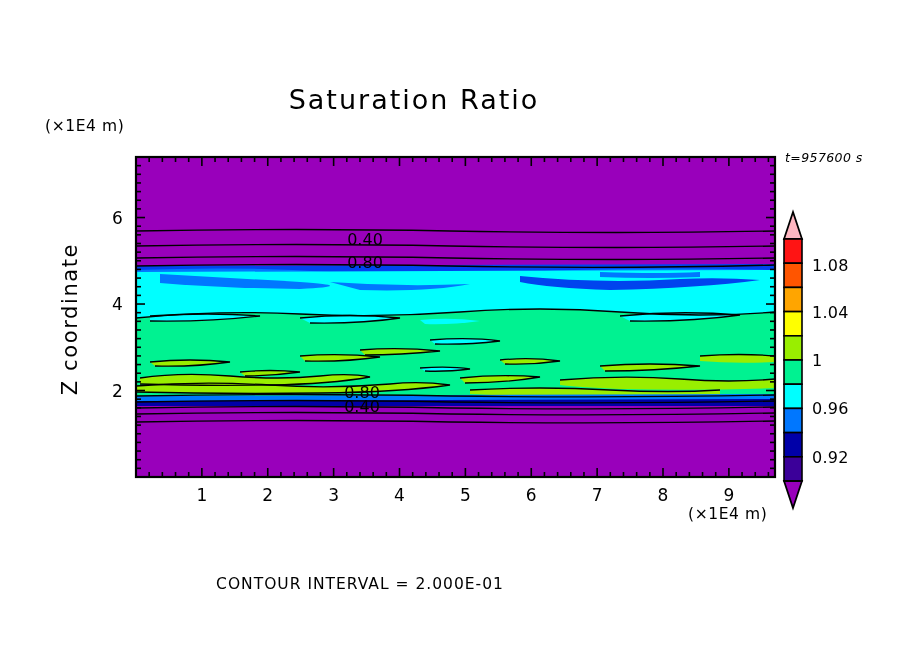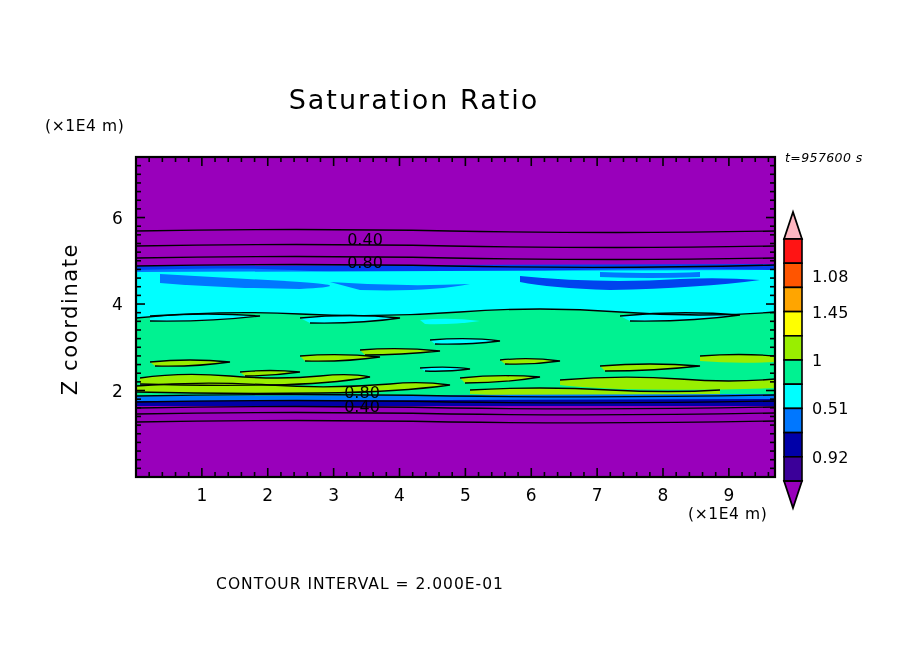--- a/index.html
+++ b/index.html
@@ -330,20 +330,20 @@
       <div class="lbl xtick-lbl" style="left: 597.134px; top: 485px;">7</div>
       <div class="lbl xtick-lbl" style="left: 663.01px; top: 485px;">8</div>
       <div class="lbl xtick-lbl" style="left: 728.887px; top: 485px;">9</div>
       <div class="lbl ytick-lbl" style="left: 112px; top: 390.514px;">2</div>
       <div class="lbl ytick-lbl" style="left: 112px; top: 304.027px;">4</div>
       <div class="lbl ytick-lbl" style="left: 112px; top: 217.541px;">6</div>
       <div class="lbl" style="left: 365px; top: 239px; font-size: 16px; transform: translate(-50%, -50%);">0.40</div>
       <div class="lbl" style="left: 365px; top: 262px; font-size: 16px; transform: translate(-50%, -50%);">0.80</div>
       <div class="lbl" style="left: 362px; top: 392px; font-size: 16px; transform: translate(-50%, -50%);">0.80</div>
       <div class="lbl" style="left: 362px; top: 406px; font-size: 16px; transform: translate(-50%, -50%);">0.40</div>
-      <div class="lbl cb-lbl" style="left: 812px; top: 276px;">1.08</div>
-      <div class="lbl cb-lbl" style="left: 812px; top: 311.6px;">1.45</div>
+      <div class="lbl cb-lbl" style="left: 812px; top: 265px;">1.08</div>
+      <div class="lbl cb-lbl" style="left: 812px; top: 311.6px;">1.04</div>
       <div class="lbl cb-lbl" style="left: 812px; top: 360px;">1</div>
-      <div class="lbl cb-lbl" style="left: 812px; top: 408.4px;">0.51</div>
+      <div class="lbl cb-lbl" style="left: 812px; top: 408.4px;">0.96</div>
       <div class="lbl cb-lbl" style="left: 812px; top: 456.8px;">0.92</div>
     </div>
 
 </div>
 
 </body></html>

